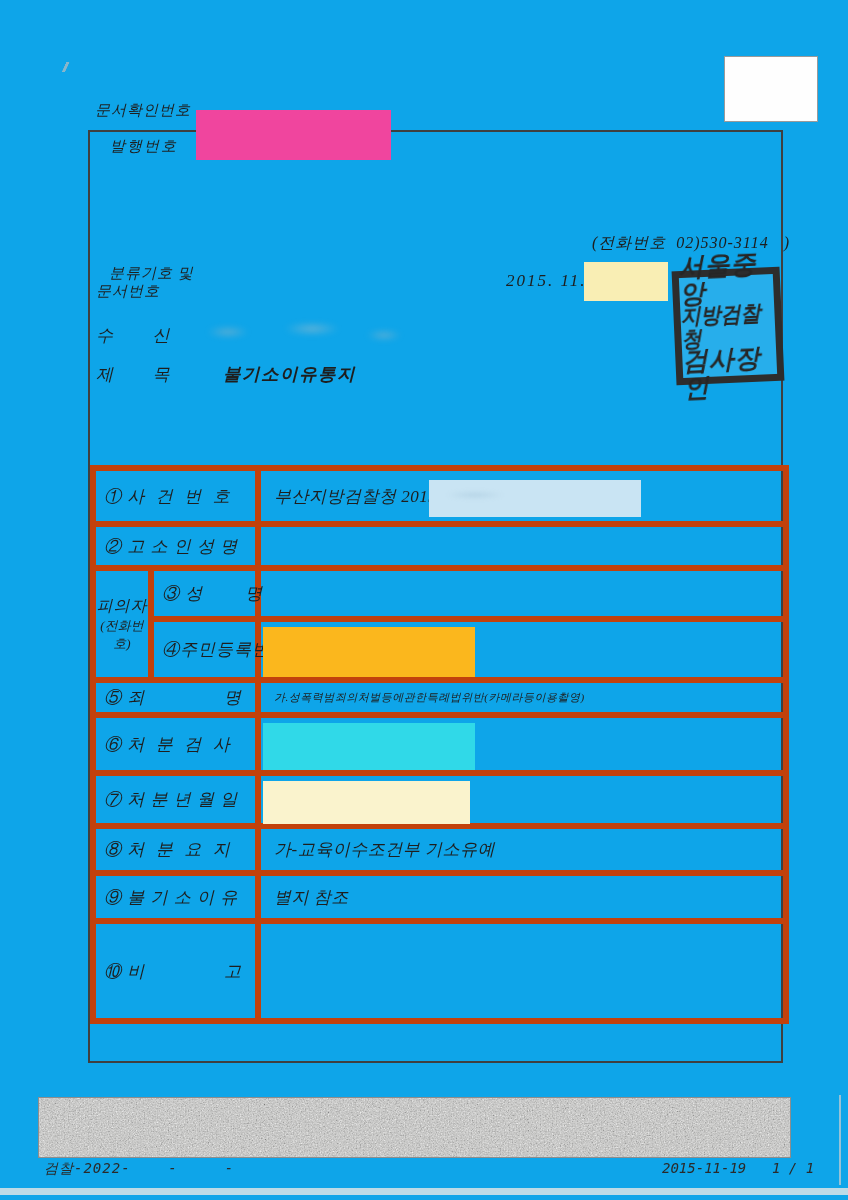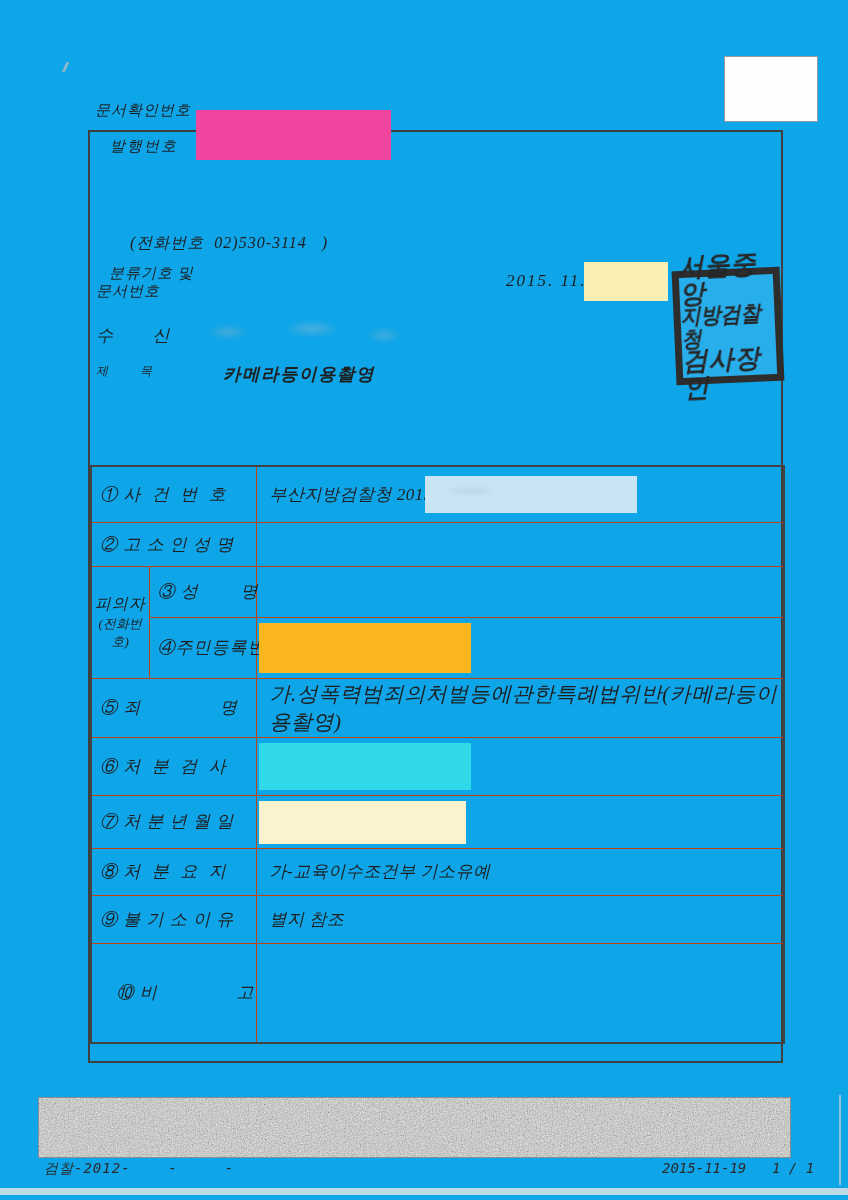--- a/index.html
+++ b/index.html
@@ -21,61 +21,61 @@
 
   .doc-check{left:95px;top:101px;font-size:15px;letter-spacing:1px;}
   .issue-no{left:110px;top:137px;font-size:15px;letter-spacing:2px;}
   .pink-redact{left:196px;top:110px;width:195px;height:50px;background:#f0459e;z-index:3;}
 
   
   .outer-border{left:88px;top:130px;width:695px;height:933px;border:2px solid #3f3f3f;box-sizing:border-box;}
 
   .office-title{left:130px;top:174px;width:660px;text-align:center;
     font-size:31px;letter-spacing:6px;font-weight:500;}
-  .phone-line{left:130px;top:233px;width:660px;text-align:left;font-size:16px;letter-spacing:1px;}
+  .phone-line{left:130px;top:233px;width:660px;text-align:right;font-size:16px;letter-spacing:1px;}
 
   .class-l1{left:109px;top:264px;font-size:15px;letter-spacing:1px;}
   .class-l2{left:96px;top:282px;font-size:15px;letter-spacing:1px;}
   .date-text{left:506px;top:271px;font-size:17px;letter-spacing:2px;}
   .date-redact{left:584px;top:262px;width:84px;height:39px;background:#f9eeb4;}
 
   .receiver{left:96px;top:324px;font-size:17px;letter-spacing:2px;}
   .recv-smudge{left:180px;top:316px;width:240px;height:32px;filter:blur(3px);opacity:.5;
     background:
       radial-gradient(ellipse 30px 8px at 20% 50%,#b9b9b9 0%,transparent 70%),
       radial-gradient(ellipse 40px 9px at 55% 40%,#c2c2c2 0%,transparent 70%),
       radial-gradient(ellipse 25px 7px at 85% 60%,#bcbcbc 0%,transparent 70%);}
   .sender{left:420px;top:329px;font-size:17px;letter-spacing:3px;z-index:1;}
   .sender .val{margin-left:10px;letter-spacing:4px;}
 
-  .subject-label{left:96px;top:363px;font-size:12px;letter-spacing:2px;}
+  .subject-label{left:96px;top:363px;font-size:17px;letter-spacing:2px;}
   .subject-value{left:223px;top:362px;font-size:17.5px;font-weight:bold;letter-spacing:1.5px;}
 
   .intro{left:158px;top:423px;font-size:17px;letter-spacing:.5px;}
 
   
   .stamp{left:674px;top:269px;width:108px;height:114px;box-sizing:border-box;
     border:7px solid #2d2d2d;transform:rotate(-2.5deg);z-index:2;
     display:flex;flex-direction:column;justify-content:center;align-items:center;
     background:rgba(253,253,251,.1);filter:blur(.3px);}
   .stamp .s1,.stamp .s3{font-size:25px;font-weight:900;letter-spacing:1px;line-height:1.05;color:#262626;transform:scaleY(1.05);}
   .stamp .s2{font-size:20px;font-weight:900;letter-spacing:0;line-height:1.05;color:#262626;transform:scaleY(1.1);}
 
   
   .tbl{position:absolute;left:90px;top:465px;width:693px;border-collapse:collapse;table-layout:fixed;}
-  .tbl td{border:1px solid #c2410c;vertical-align:middle;box-sizing:border-box;}
+  .tbl td{border:6px solid #c2410c;vertical-align:middle;box-sizing:border-box;}
   .tbl{border:2px solid #434343;}
   .tbl td.lab{font-size:17px;padding-left:8px;letter-spacing:1px;}
   .tbl td.val{font-size:17px;padding-left:13px;position:relative;letter-spacing:.5px;}
   .tbl td.sus{text-align:center;padding:0;}
   .sus .l1{font-size:16px;letter-spacing:1px;}
   .sus .l2{font-size:13px;letter-spacing:0;}
   tr.r1{height:56px;} tr.r2{height:44px;} tr.r3{height:51px;} tr.r4{height:61px;}
   tr.r5{height:35px;} tr.r6{height:58px;} tr.r7{height:53px;} tr.r8{height:47px;}
-  tr.r9{height:48px;} tr.r10{height:100px;text-align:right;}
+  tr.r9{height:48px;} tr.r10{height:100px;}
   .redact{position:absolute;}
   .blue{left:168px;top:9px;width:212px;height:37px;background:#c9e4f3;}
   .blue-ghost{position:absolute;left:10px;top:8px;width:90px;height:14px;opacity:.35;filter:blur(2px);
     background:radial-gradient(ellipse 40px 6px at 40% 50%,#8fb4cc 0%,transparent 75%);}
   .orange{left:2px;top:5px;width:212px;height:50px;background:#fbb71d;}
   .cyan{left:2px;top:5px;width:212px;height:47px;background:#30d9e8;}
   .paleyellow{left:2px;top:5px;width:207px;height:43px;background:#faf3cd;}
 
   
   .noise{left:38px;top:1097px;width:753px;height:61px;border:1px solid #8d8d8d;box-sizing:border-box;background:#c9c9c7;overflow:hidden;}
@@ -110,21 +110,21 @@
   <div class="abs receiver pre">수      신</div>
   <div class="abs recv-smudge"></div>
 
   <div class="abs stamp">
     <div class="s1">서울중앙</div>
     <div class="s2">지방검찰청</div>
     <div class="s3">검사장인</div>
   </div>
 
   <div class="abs subject-label pre">제      목</div>
-  <div class="abs subject-value pre">카메라등이용촬영</div>
+  <div class="abs subject-value pre">불기소이유통지</div>
 
 
   <table class="tbl">
     <colgroup>
         <col style="width:58px">
         <col style="width:107px">
         <col style="width:528px">
       </colgroup>
     <tbody>
         <tr class="r1">
@@ -149,21 +149,21 @@
       <td class="val"></td>
     </tr>
     <tr class="r4">
       <td class="lab pre">④주민등록번호</td>
       <td class="val">
         <span class="redact orange"></span>
       </td>
     </tr>
     <tr class="r5">
       <td class="lab pre" colspan="2">⑤ 죄               명</td>
-      <td class="val" style="font-size:21px;">가.성폭력범죄의처벌등에관한특례법위반(카메라등이용촬영)</td>
+      <td class="val" style="font-size:11px;">가.성폭력범죄의처벌등에관한특례법위반(카메라등이용촬영)</td>
     </tr>
     <tr class="r6">
       <td class="lab pre" colspan="2">⑥ 처  분  검  사</td>
       <td class="val">
         <span class="redact cyan"></span>
       </td>
     </tr>
     <tr class="r7">
       <td class="lab pre" colspan="2">⑦ 처 분 년 월 일</td>
       <td class="val">
@@ -194,19 +194,19 @@
           <feFuncR type="linear" slope="1.6" intercept="-0.2"></feFuncR>
           <feFuncG type="linear" slope="1.6" intercept="-0.2"></feFuncG>
           <feFuncB type="linear" slope="1.6" intercept="-0.2"></feFuncB>
         </feComponentTransfer>
       </filter>
       <rect width="751" height="59" fill="#c6c6c4"></rect>
       <rect width="751" height="59" filter="url(#grain)" opacity="0.9"></rect>
     </svg>
   </div>
 
-  <div class="abs footer-left pre">검찰-2012-    -     -</div>
+  <div class="abs footer-left pre">검찰-2022-    -     -</div>
   <div class="abs footer-date pre">2015-11-19</div>
   <div class="abs footer-page pre">1 / 1</div>
   <div class="abs bottom-band"></div>
   <div class="abs edge-line"></div>
 
 </div>
 
 </body></html>

